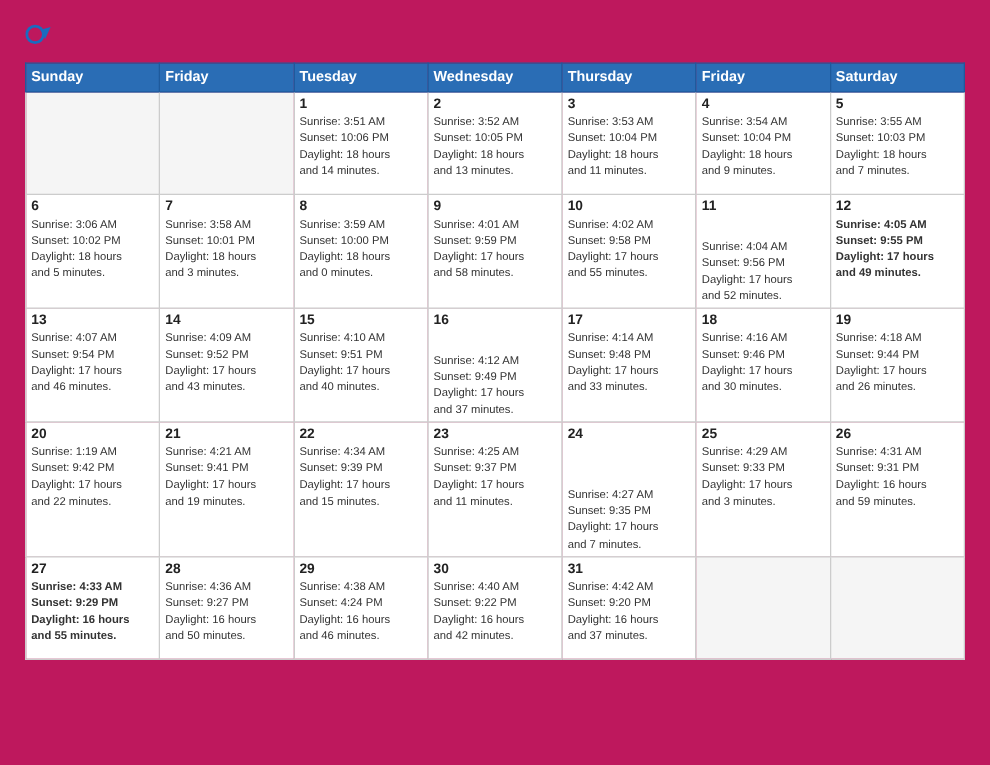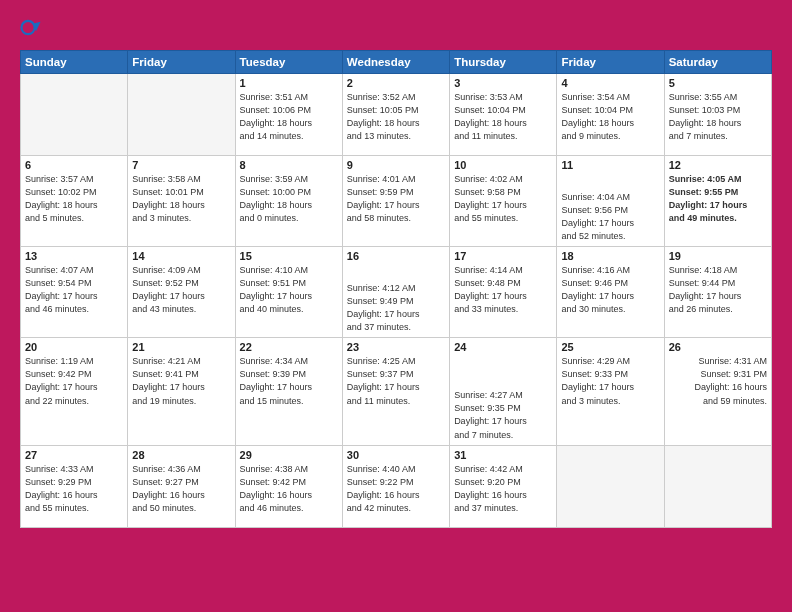--- a/index.html
+++ b/index.html
@@ -169,21 +169,21 @@
             <span class="day-num">5</span>
             <div class="day-info" style="white-space: pre-line;">Sunrise: 3:55 AM
 Sunset: 10:03 PM
 Daylight: 18 hours
 and 7 minutes.</div>
           </td>
         </tr>
         <tr>
           <td>
             <span class="day-num">6</span>
-            <div class="day-info" style="white-space: pre-line;">Sunrise: 3:57 AM
+            <div class="day-info" style="white-space: pre-line;">Sunrise: 3:06 AM
 Sunset: 10:02 PM
 Daylight: 18 hours
 and 5 minutes.</div>
           </td>
           <td>
             <span class="day-num">7</span>
             <div class="day-info" style="white-space: pre-line;">Sunrise: 3:58 AM
 Sunset: 10:01 PM
 Daylight: 18 hours
 and 3 minutes.</div>
@@ -313,45 +313,45 @@
           </td>
           <td>
             <span class="day-num">25</span>
             <div class="day-info" style="white-space: pre-line;">Sunrise: 4:29 AM
 Sunset: 9:33 PM
 Daylight: 17 hours
 and 3 minutes.</div>
           </td>
           <td>
             <span class="day-num">26</span>
-            <div class="day-info" style="white-space: pre-line; text-align: right;">Sunrise: 4:31 AM
+            <div class="day-info" style="white-space: pre-line;">Sunrise: 4:31 AM
 Sunset: 9:31 PM
 Daylight: 16 hours
 and 59 minutes.</div>
           </td>
         </tr>
         <tr>
           <td>
             <span class="day-num">27</span>
-            <div class="day-info" style="white-space: pre-line;">Sunrise: 4:33 AM
+            <div class="day-info" style="white-space: pre-line; font-weight: bold;">Sunrise: 4:33 AM
 Sunset: 9:29 PM
 Daylight: 16 hours
 and 55 minutes.</div>
           </td>
           <td>
             <span class="day-num">28</span>
             <div class="day-info" style="white-space: pre-line;">Sunrise: 4:36 AM
 Sunset: 9:27 PM
 Daylight: 16 hours
 and 50 minutes.</div>
           </td>
           <td>
             <span class="day-num">29</span>
             <div class="day-info" style="white-space: pre-line;">Sunrise: 4:38 AM
-Sunset: 9:42 PM
+Sunset: 4:24 PM
 Daylight: 16 hours
 and 46 minutes.</div>
           </td>
           <td>
             <span class="day-num">30</span>
             <div class="day-info" style="white-space: pre-line;">Sunrise: 4:40 AM
 Sunset: 9:22 PM
 Daylight: 16 hours
 and 42 minutes.</div>
           </td>

